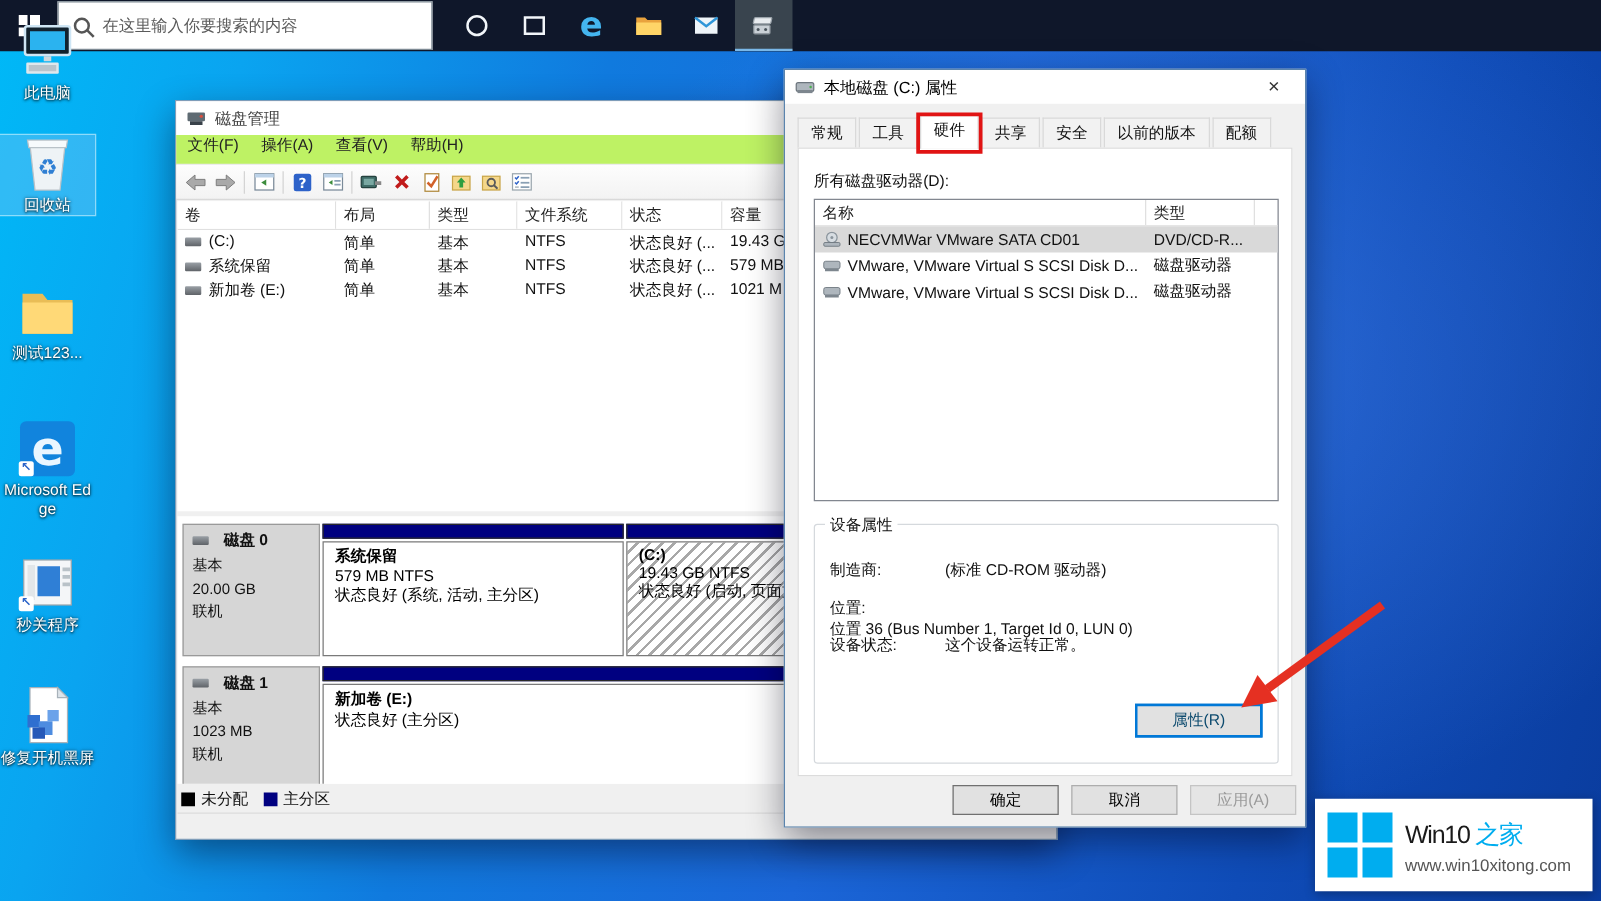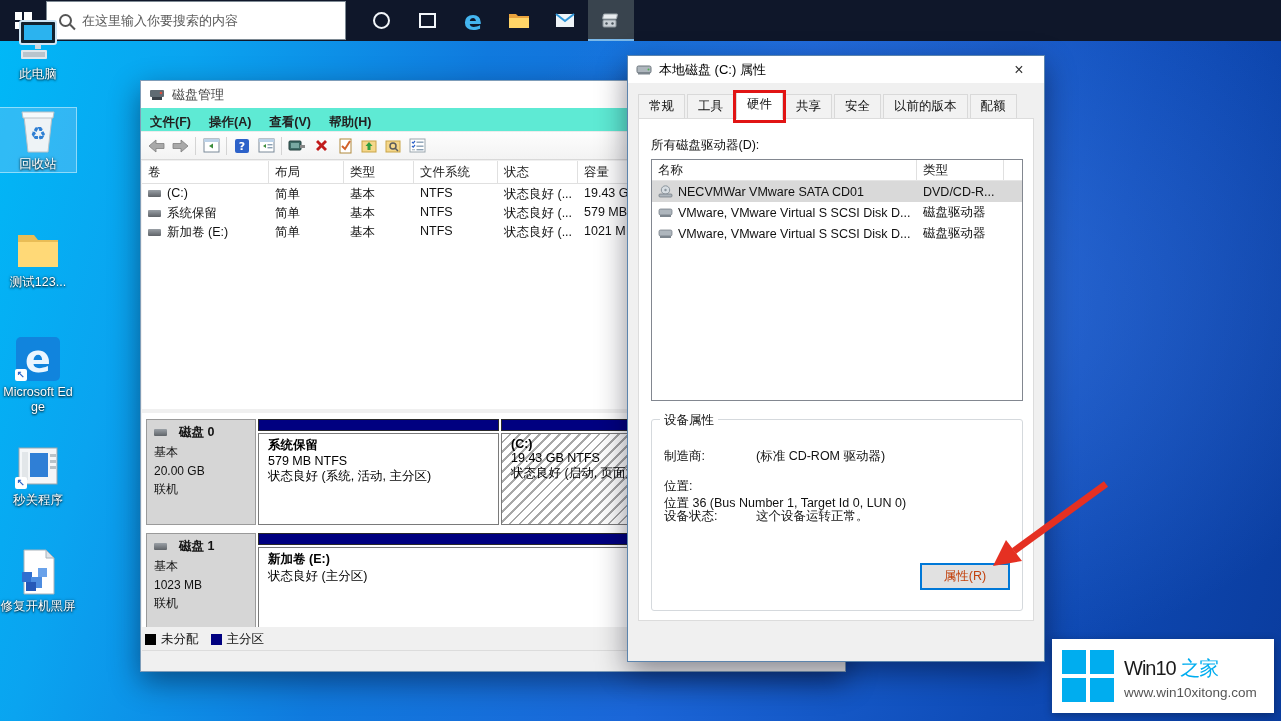--- a/index.html
+++ b/index.html
@@ -22,21 +22,21 @@
   .shortcut-arrow { position:absolute; left:1px; bottom:1px; width:12px; height:12px; background:#fff; border-radius:2px; color:#2a63c8; font-size:10px; line-height:12px; font-weight:bold; }
 
   
   .win { position:absolute; background:#f0f0f0; border:1px solid #7f9db9; box-shadow:0 10px 28px rgba(0,0,20,.45); }
   .titlebar { height:27px; background:#ffffff; display:flex; align-items:center; padding:0 8px; gap:7px; }
   .titlebar .t { font-size:13px; color:#444; }
   .close-x { margin-left:auto; width:34px; text-align:center; font-size:16px; color:#333; cursor:default; }
 
   
   #dm { left:140px; top:80px; width:706px; height:592px; }
-  .dm-menu { height:24px; background:#5eead4; display:flex; align-items:flex-end; gap:0; border-bottom:1px solid #ececec;font-weight:bold; }
+  .dm-menu { height:24px; background:#bef264; display:flex; align-items:flex-start; gap:0; border-bottom:1px solid #ececec; }
   .dm-menu span { font-size:12.5px; color:#222; padding:0 9px; }
   .dm-toolbar { height:28px; background:linear-gradient(#fdfdfd,#f3f3f3); border-bottom:1px solid #d9d9d9; display:flex; align-items:center; padding:0 6px; gap:6px; }
   .tb-sep { width:1px; height:18px; background:#d4d4d4; }
   .tb-ic { width:18px; height:18px; display:flex; align-items:center; justify-content:center; }
 
   .dm-table { position:absolute; left:1px; right:1px; top:80px; bottom:262px; background:#fff; overflow:hidden; }
   .dm-grid { display:grid; grid-template-columns:127px 75px 70px 84px 80px 1fr; }
   .dm-head { border-bottom:1px solid #e0e0e0; }
   .dm-head div { font-size:12.5px; color:#222; padding:3px 6px; border-right:1px solid #e0e0e0; background:#fff; height:22px; }
   .dm-row div { font-size:12.5px; color:#111; padding:2px 6px; height:19px; white-space:nowrap; overflow:hidden; }
@@ -72,21 +72,21 @@
   .dlg-list-head div { font-size:12.5px; color:#222; padding:2px 6px; border-right:1px solid #e0e0e0; }
   .col-name { width:265px; flex:none; }
   .col-type { width:87px; flex:none; }
   .dlg-row { display:flex; align-items:center; height:21px; }
   .dlg-row.sel { background:#d9d9d9; }
   .dlg-row div { font-size:12.5px; color:#111; padding:0 6px; white-space:nowrap; overflow:hidden; display:flex; align-items:center; gap:5px; }
   .groupbox { position:absolute; left:12px; top:300px; width:372px; height:192px; border:1px solid #d5d9dd; border-radius:3px; }
   .groupbox .gb-t { position:absolute; top:-8px; left:8px; background:#fff; padding:0 4px; font-size:12.5px; color:#111; }
   .gb-row { position:absolute; left:12px; right:12px; display:flex; font-size:12.5px; color:#111; }
   .gb-row .l { width:92px; flex:none; }
-  .props-btn { position:absolute; right:12px; bottom:20px; width:90px; height:27px; background:#e1e1e1; border:1px solid #0078d7; outline:2px solid #0078d7; outline-offset:-2px; font-size:12.5px; color:#c2410c; display:flex; align-items:center; justify-content:center; }
+  .props-btn { position:absolute; right:12px; bottom:20px; width:102px; height:27px; background:#e1e1e1; border:1px solid #0078d7; outline:2px solid #0078d7; outline-offset:-2px; font-size:12.5px; color:#0c4a6e; display:flex; align-items:center; justify-content:center; }
   .dlg-buttons { position:absolute; left:0; right:0; bottom:0; height:42px; background:#f0f0f0; display:flex; align-items:center; justify-content:flex-end; gap:10px; padding:0 7px; }
   .btn { width:85px; height:24px; background:#e1e1e1; border:1px solid #adadad; font-size:12.5px; color:#000; display:flex; align-items:center; justify-content:center; }
   .btn.default { border-color:#707070; }
   .btn.disabled { background:#e5e5e5; border-color:#c4c4c4; color:#9a9a9a; }
 
   
   #arrow-overlay { left:960px; top:460px; width:175px; height:135px; z-index:60; pointer-events:none; }
 
   
   #wm { left:1052px; top:639px; width:222px; height:74px; background:#fff; z-index:80; display:flex; align-items:center; padding:0 10px; gap:10px; box-shadow:0 2px 8px rgba(0,0,0,.3); }
@@ -465,20 +465,25 @@
         <span>位置 36 (Bus Number 1, Target Id 0, LUN 0)</span>
       </div>
       <div class="gb-row" style="top:88px;">
         <span class="l">设备状态:</span>
         <span>这个设备运转正常。</span>
       </div>
       <div class="props-btn">属性(R)</div>
     </div>
   </div>
 
+  <div class="dlg-buttons">
+    <div class="btn default">确定</div>
+    <div class="btn">取消</div>
+    <div class="btn disabled">应用(A)</div>
+  </div>
 </div>
 
 <svg class="abs" id="arrow-overlay" viewBox="0 0 175 135">
   <line x1="146" y1="24" x2="54" y2="91" stroke="#e53022" stroke-width="7"></line>
   <polygon points="33,106 46,80 62,101" fill="#e53022"></polygon>
 </svg>
 
 <div class="abs" id="wm">
   <div class="wm-flag">
       <div></div>

